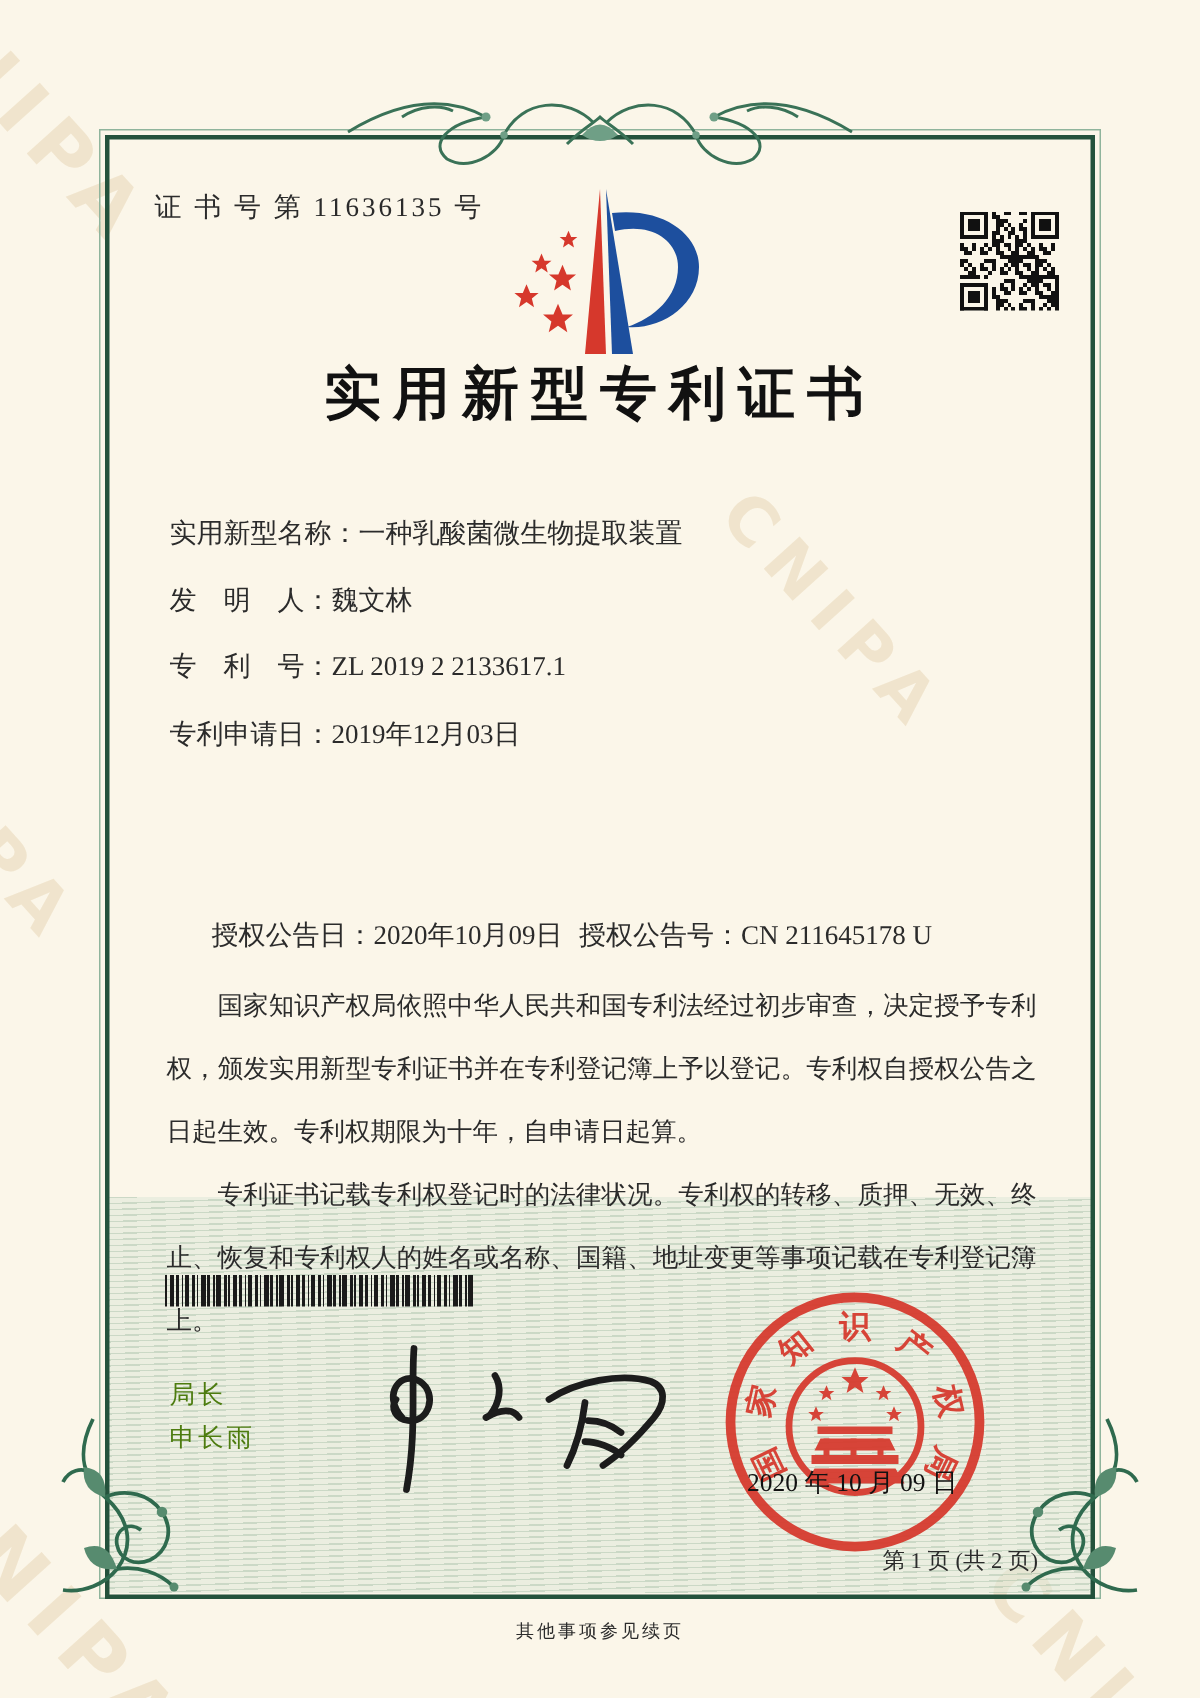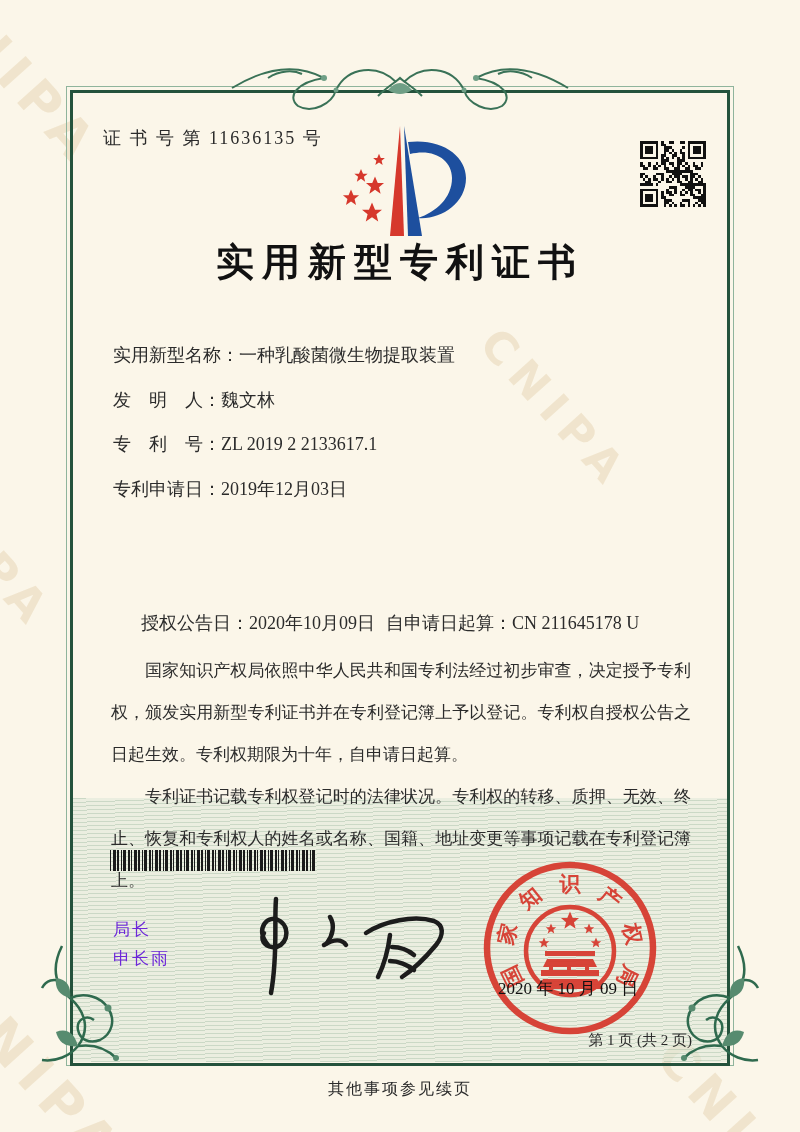--- a/index.html
+++ b/index.html
@@ -42,28 +42,28 @@
   .row .lbl{display:inline-block;}
   .row .val{display:inline-block;}
   #grantRow .right{position:absolute;left:245px;top:0;}
   
   #paras{left:111px;top:650px;width:580px;z-index:5;font-size:17px;line-height:42px;text-align:justify;}
   #paras p{margin:0;text-indent:2em;}
   
   #barcode{left:110px;top:850px;z-index:5;}
   
   .signer{left:113px;z-index:5;font-family:"Liberation Sans","DejaVu Sans",sans-serif;
-    font-size:17px;color:#6d28d9;letter-spacing:2px;}
+    font-size:17px;color:#4d7c0f;letter-spacing:2px;}
   #signature{left:238px;top:893px;z-index:6;}
   
   #seal{left:481px;top:859px;z-index:5;opacity:.93;}
   #sealDate{left:498px;top:977px;z-index:7;font-size:17px;color:#111;white-space:nowrap;}
   
   #pageNum{left:0;top:1031px;width:692px;text-align:right;font-size:15px;z-index:5;}
-  #note{left:0;top:1079px;width:800px;text-align:center;font-size:16px;letter-spacing:2px;z-index:5;}
+  #note{left:0;top:1079px;width:800px;text-align:center;font-size:12px;letter-spacing:2px;z-index:5;}
   
   .orn{z-index:4;}
 </style>
 </head>
 <body>
 
 <div id="cert">
 
   <div class="wm" style="left:-38px;top:-30px;font-size:52px;">CNIPA</div>
   <div class="wm" style="left:508px;top:318px;font-size:44px;">CNIPA</div>
@@ -380,21 +380,21 @@
     <span class="lbl">发　明　人：</span><span class="val">魏文林</span>
   </div>
   <div class="abs row" style="top:432px;">
     <span class="lbl">专　利　号：</span><span class="val">ZL 2019 2 2133617.1</span>
   </div>
   <div class="abs row" style="top:477px;">
     <span class="lbl">专利申请日：</span><span class="val">2019年12月03日</span>
   </div>
   <div class="abs row" id="grantRow" style="top:611px;margin-left:28px;">
     <span>授权公告日：</span><span>2020年10月09日</span>
-    <span class="right"><span>自申请日起算：</span><span>CN 211645178 U</span></span>
+    <span class="right"><span>授权公告号：</span><span>CN 211645178 U</span></span>
   </div>
 
   <div id="paras" class="abs">
     <p>国家知识产权局依照中华人民共和国专利法经过初步审查，决定授予专利权，颁发实用新型专利证书并在专利登记簿上予以登记。专利权自授权公告之日起生效。专利权期限为十年，自申请日起算。</p>
     <p>专利证书记载专利权登记时的法律状况。专利权的转移、质押、无效、终止、恢复和专利权人的姓名或名称、国籍、地址变更等事项记载在专利登记簿上。</p>
   </div>
 
   <svg id="barcode" class="abs" width="210" height="21" viewBox="0 0 210 21" shape-rendering="crispEdges">
       <rect x="0" y="0" width="1" height="21" fill="#1a1a1a"></rect>
       <rect x="3" y="0" width="3" height="21" fill="#1a1a1a"></rect>

